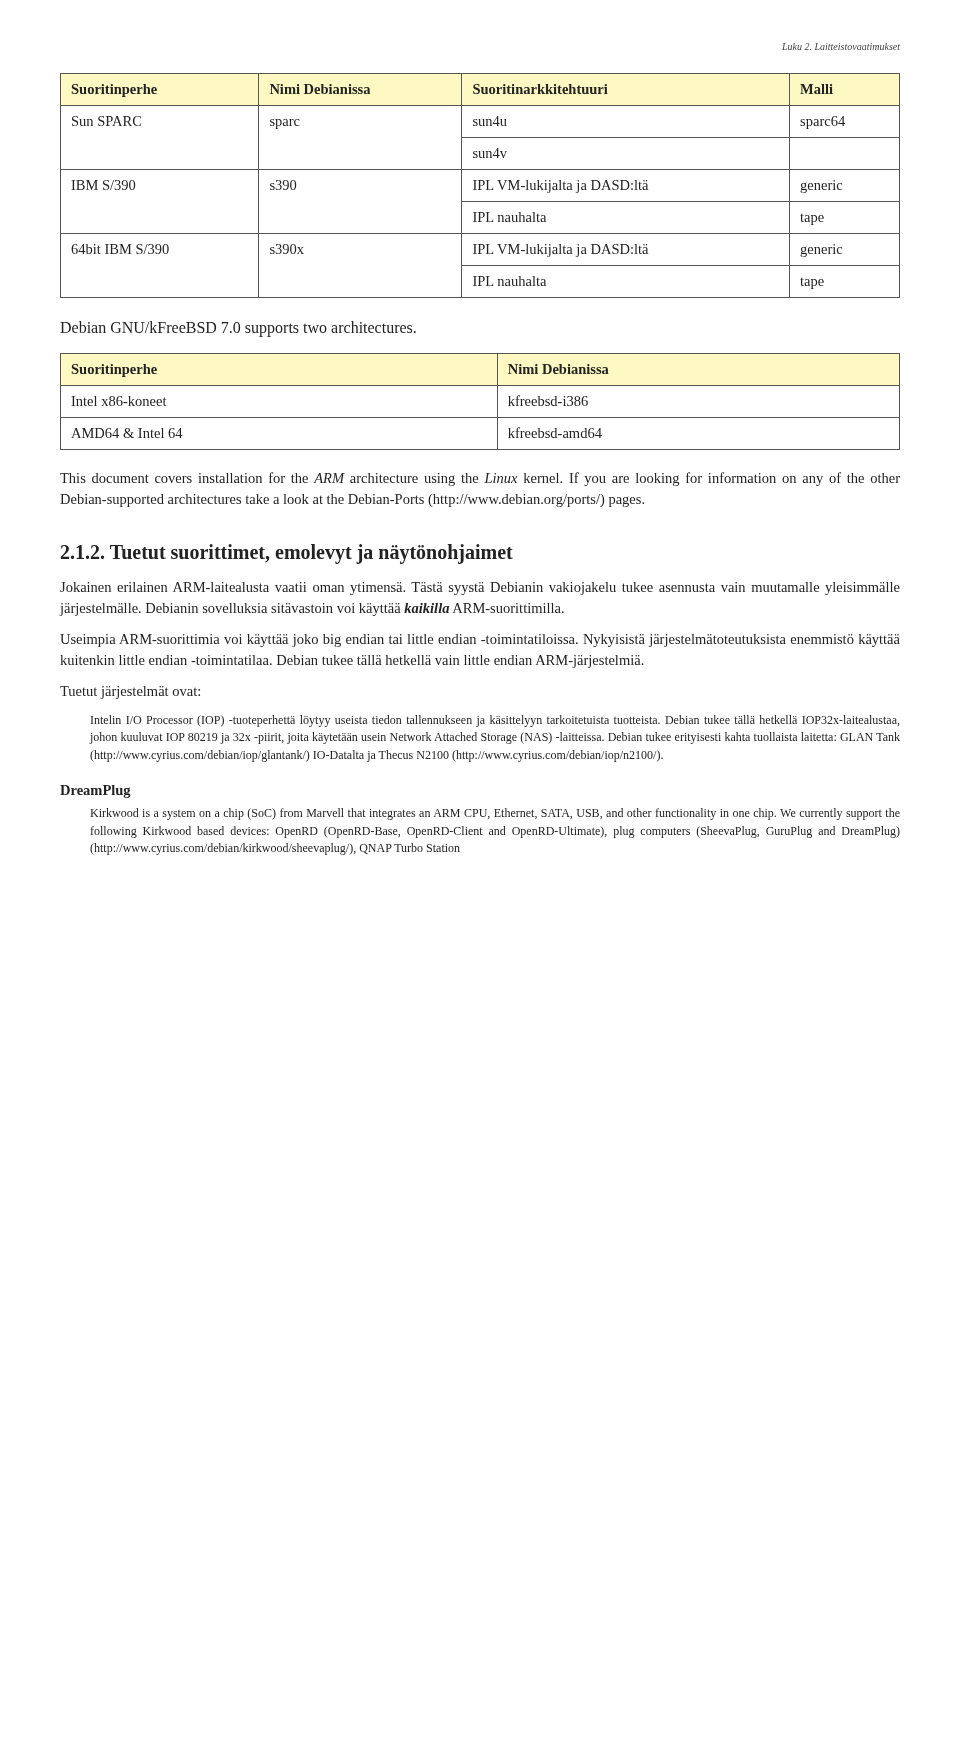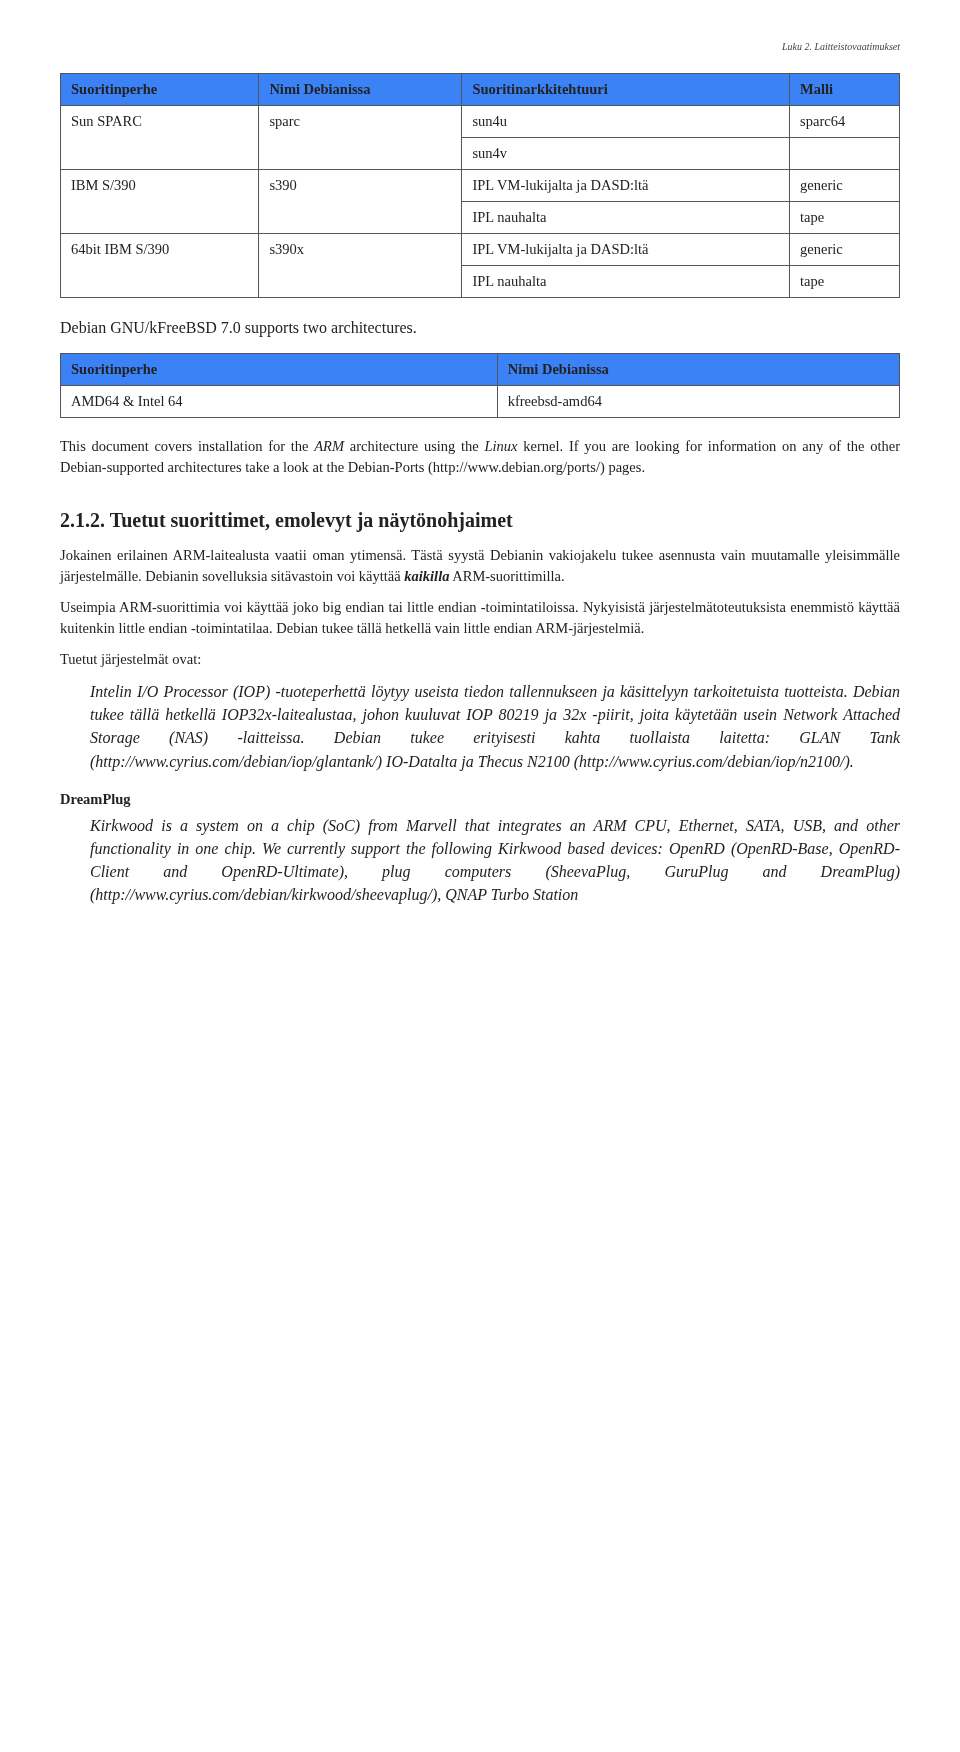--- a/index.html
+++ b/index.html
@@ -25,21 +25,21 @@
       width: 100%;
       margin-bottom: 18px;
       font-size: 14.5px;
     }
     table th, table td {
       border: 1px solid #555;
       padding: 5px 10px;
       vertical-align: top;
     }
     table th {
-      background: #3b82f6;
+      background: #fef9c3;
       font-weight: bold;
       text-align: left;
     }
     .section-intro {
       margin-bottom: 14px;
       font-size: 16px;
     }
     .section-heading {
       font-size: 20px;
       font-weight: bold;
@@ -53,23 +53,22 @@
     .list-item-block {
       margin-bottom: 16px;
     }
     .list-label {
       font-weight: bold;
       font-size: 14.5px;
       margin-bottom: 4px;
     }
     .list-content {
       padding-left: 30px;
-      font-size: 16px;
+      font-size: 12px;
       text-align: justify;
-      font-style: italic;
     }
     .italic { font-style: italic; }
     .bold { font-weight: bold; }
   </style>
 </head>
 <body>
 
 <div class="page-header">
   <span>Luku 2. Laitteistovaatimukset</span>
 </div>
@@ -121,20 +120,24 @@
 
 <table>
   <thead>
     <tr>
       <th>Suoritinperhe</th>
       <th>Nimi Debianissa</th>
     </tr>
   </thead>
   <tbody>
     <tr>
+      <td>Intel x86-koneet</td>
+      <td>kfreebsd-i386</td>
+    </tr>
+    <tr>
       <td>AMD64 &amp; Intel 64</td>
       <td>kfreebsd-amd64</td>
     </tr>
   </tbody>
 </table>
 
 <p>
   This document covers installation for the <span class="italic">ARM</span> architecture using the <span class="italic">Linux</span> kernel. If you are looking for information on any of the other Debian-supported architectures take a look at the Debian-Ports (http://www.debian.org/ports/) pages.
 </p>
 

